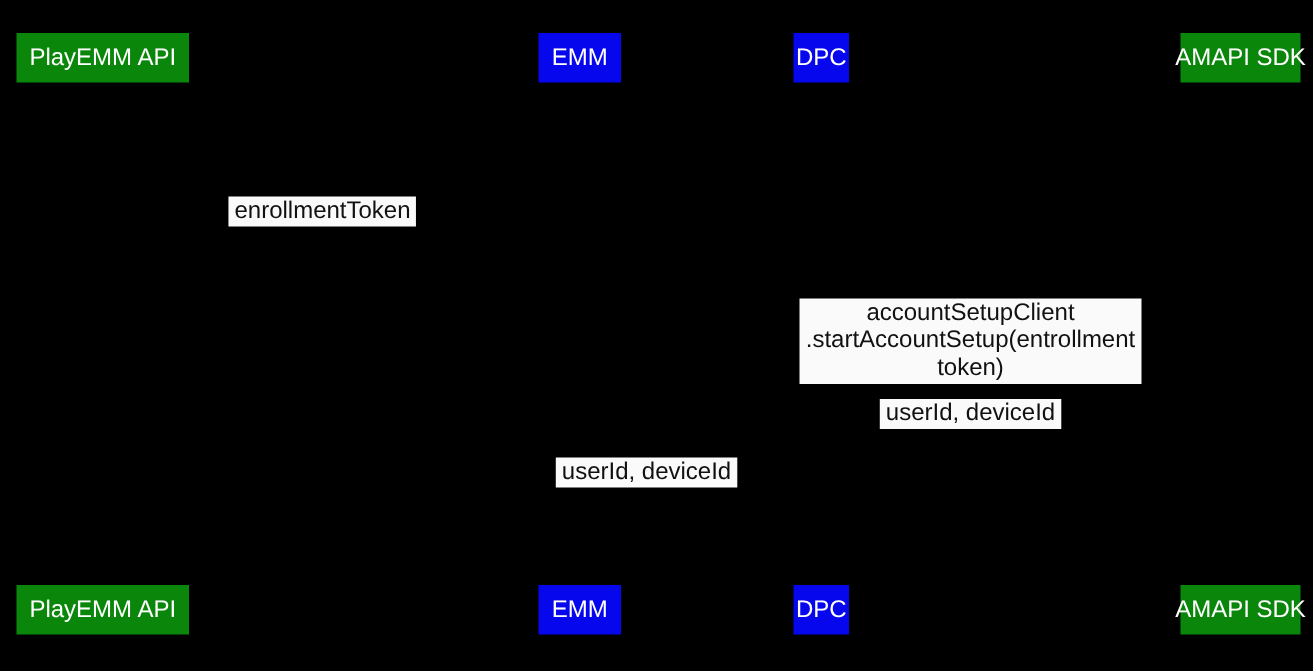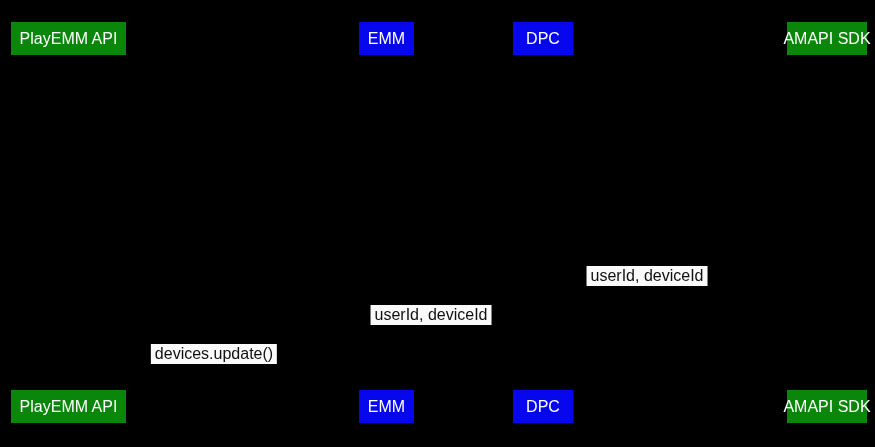--- a/index.html
+++ b/index.html
@@ -24,21 +24,21 @@
     color: var(--actor-text, #ffffff);
     font-size: 16px;
     white-space: nowrap;
   }
   .actor.green { background: var(--actor-green, #0a870a); }
   .actor.blue  { background: var(--actor-blue, #0707ee); margin-left: 25px; }
 
   
   .pos-playemm { left: 11px;  width: 115px; }
   .pos-emm     { left: 334px; width: 55px;  }
-  .pos-dpc     { left: 488px; width: 60px;  }
+  .pos-dpc     { left: 504px; width: 37px;  }
   .pos-amapi   { left: 758px; width: 80px; margin-left: 29px; }
   .row-top    { top: 22px; }
   .row-bottom { top: 390px; }
 
   .msg {
     position: absolute;
     transform: translateX(-50%);
     background: var(--label-bg, #fafafa);
     color: var(--label-text, #111111);
     font-size: 16px;
@@ -58,22 +58,24 @@
 </head>
 <body>
 
 <div class="stage" style="--background: #000000; --actor-green: #0a870a; --actor-blue: #0707ee; --actor-text: #ffffff; --label-bg: #fafafa; --label-text: #111111;">
 
   <div class="actor green pos-playemm row-top">PlayEMM API</div>
   <div class="actor blue pos-emm row-top">EMM</div>
   <div class="actor blue pos-dpc row-top">DPC</div>
   <div class="actor green pos-amapi row-top">AMAPI SDK</div>
 
+  <div class="msg m2">enrollmentToken</div>
+  <div class="msg m4">accountSetupClient
+.startAccountSetup(entrollment token)</div>
   <div class="msg m5">userId, deviceId</div>
   <div class="msg m6">userId, deviceId</div>
-  <div class="msg m7">devices.update()</div>
 
   <div class="actor green pos-playemm row-bottom">PlayEMM API</div>
   <div class="actor blue pos-emm row-bottom">EMM</div>
   <div class="actor blue pos-dpc row-bottom">DPC</div>
   <div class="actor green pos-amapi row-bottom">AMAPI SDK</div>
 
 </div>
 
 </body></html>

